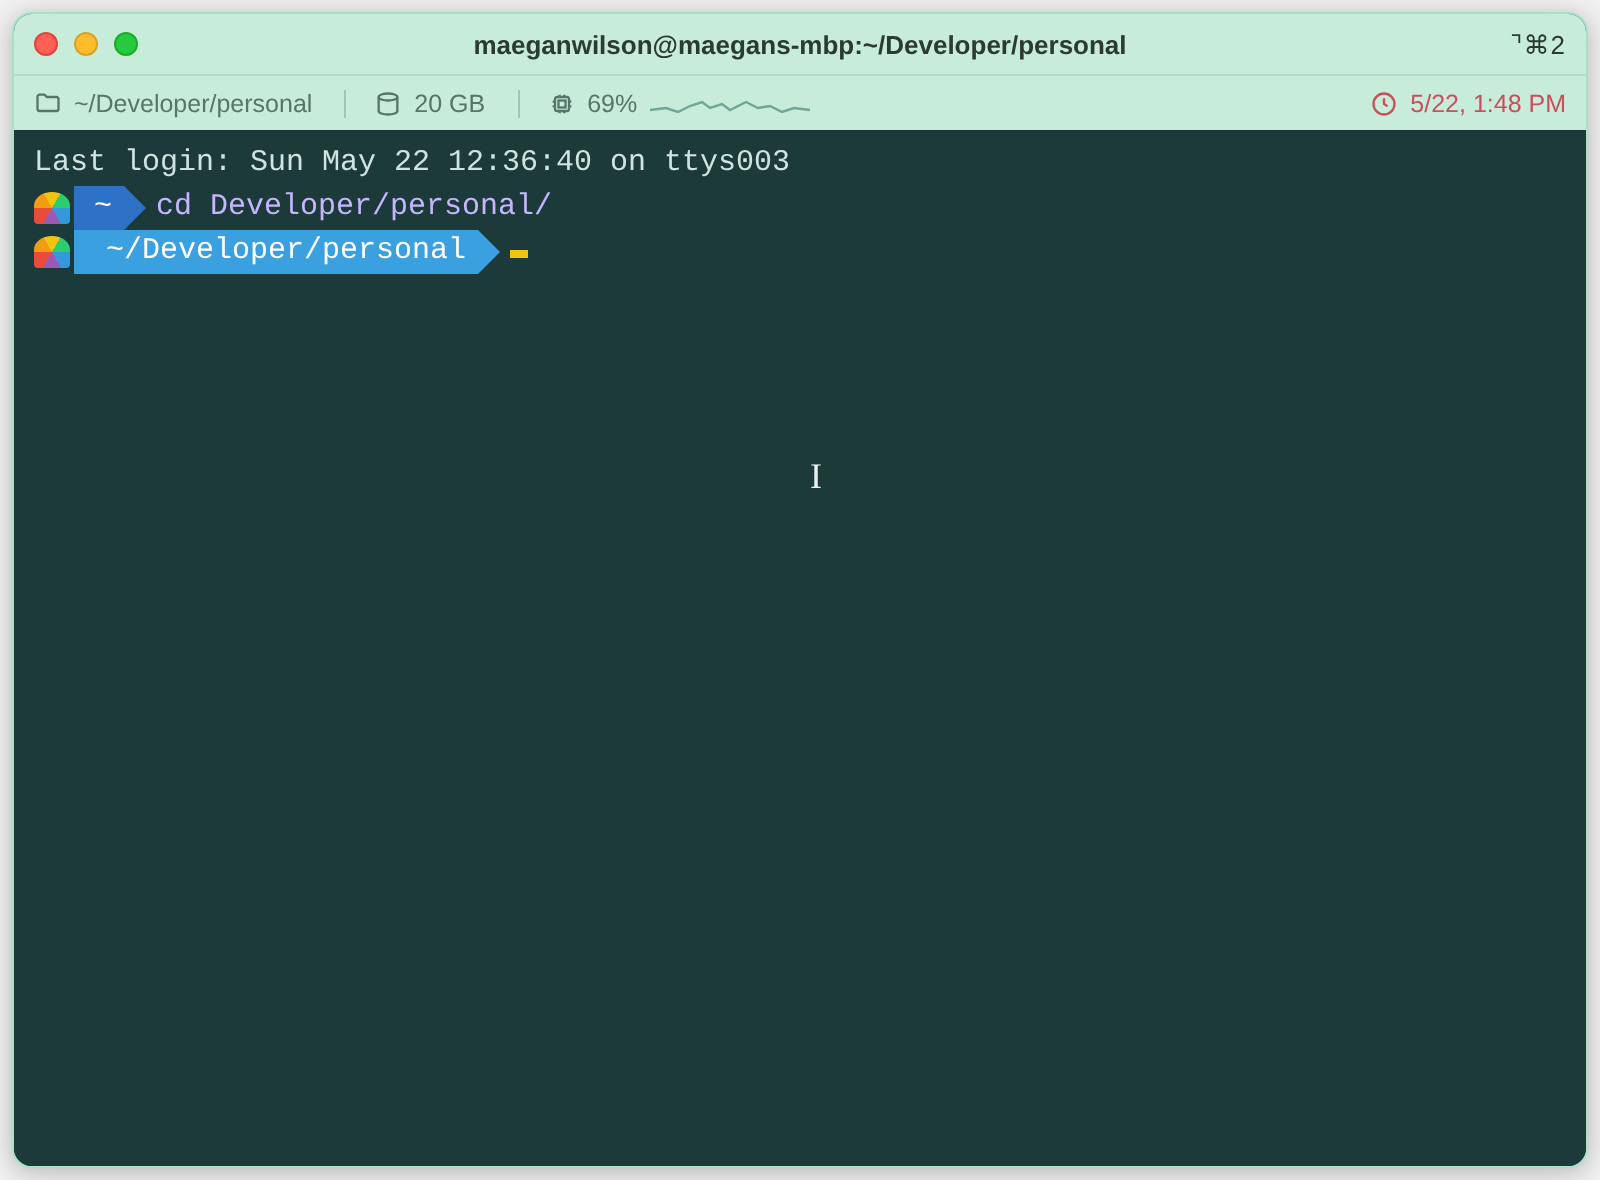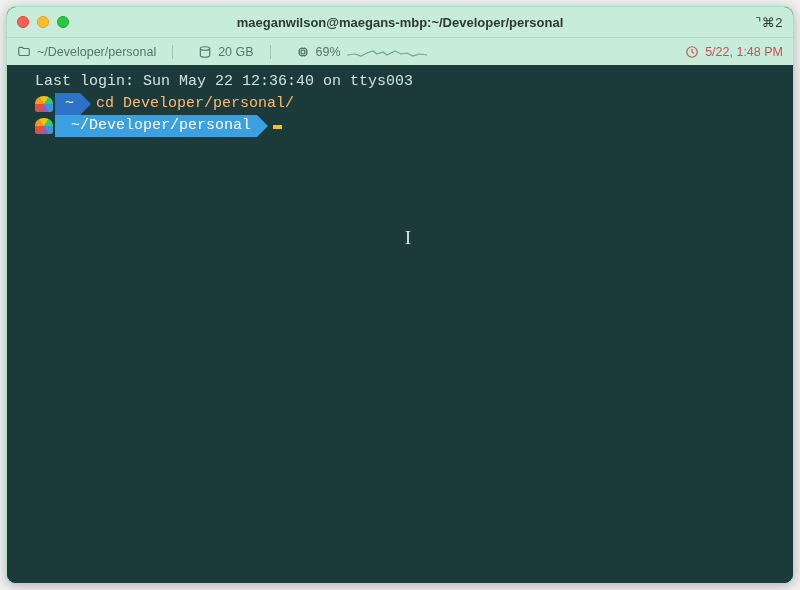--- a/index.html
+++ b/index.html
@@ -71,37 +71,37 @@
     gap: 16px;
     flex-shrink: 0;
   }
   .status-seg {
     display: flex;
     align-items: center;
     gap: 6px;
   }
   .status-seg.sep {
     border-left: 1px solid #9bc9b5;
-    padding-left: 25px;
+    padding-left: 14px;
   }
   .sparkline {
     width: 80px;
     height: 14px;
   }
   .status-right { margin-left: auto; display:flex; align-items:flex-start; gap:6px; }
   .status-right .date { color: #c94f5a; }
   .icon { width: 14px; height: 14px; display:inline-block; }
 
   .terminal {
     flex: 1;
     background: #1d3a3a;
     color: #d7e8e4;
     font-size: 15px;
     line-height: 1.45;
-    padding: 6px 10px 10px 28px;
+    padding: 6px 10px 10px 10px;
     position: relative;
   }
   .line { white-space: pre; display:flex; align-items:center; height:22px; }
   .lastlogin { color: #cfe3df; }
 
   .rainbow {
     width: 18px; height: 16px; display:inline-block;
     background: conic-gradient(from 210deg,
       #e74c3c 0 60deg, #f39c12 60deg 120deg, #f1c40f 120deg 180deg,
       #2ecc71 180deg 240deg, #3498db 240deg 300deg, #9b59b6 300deg 360deg);
@@ -118,21 +118,21 @@
     content:""; position:absolute; right:-11px; top:0;
     border-top:11px solid transparent; border-bottom:11px solid transparent;
     border-left:11px solid currentColor;
     color: inherit;
   }
   .seg-home { background:#2e72c8; }
   .seg-home::after{ color:#2e72c8; }
   .seg-path { background:#3aa0e0; padding-left:16px; }
   .seg-path::after{ color:#3aa0e0; }
 
-  .cmd { margin-left: 16px; color:#fdba74; }
+  .cmd { margin-left: 16px; color:#c4b5fd; }
   .cursor {
     display:inline-block; width:9px; height:4px;
     background:#f1c40f; margin-left:16px; margin-top:10px; align-self:flex-start;
   }
   @keyframes blink { 50% { opacity: 0; } }
   .cursor { animation: blink 1s step-start infinite; }
 
   .ibeam {
     position:absolute; left:398px; top:160px;
     font-size:18px; color:#e8f0ee;

